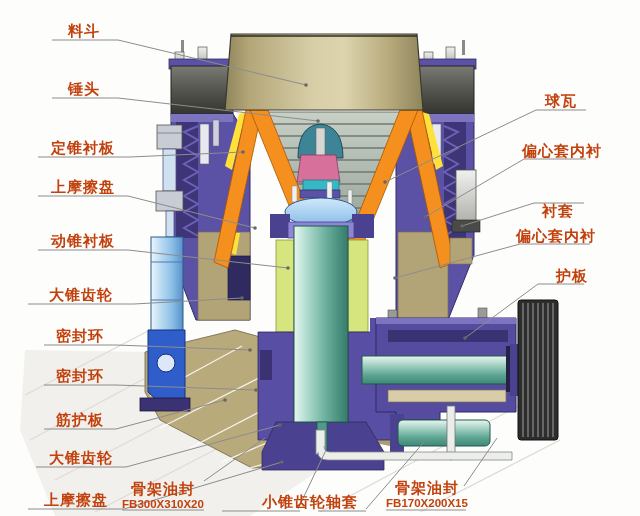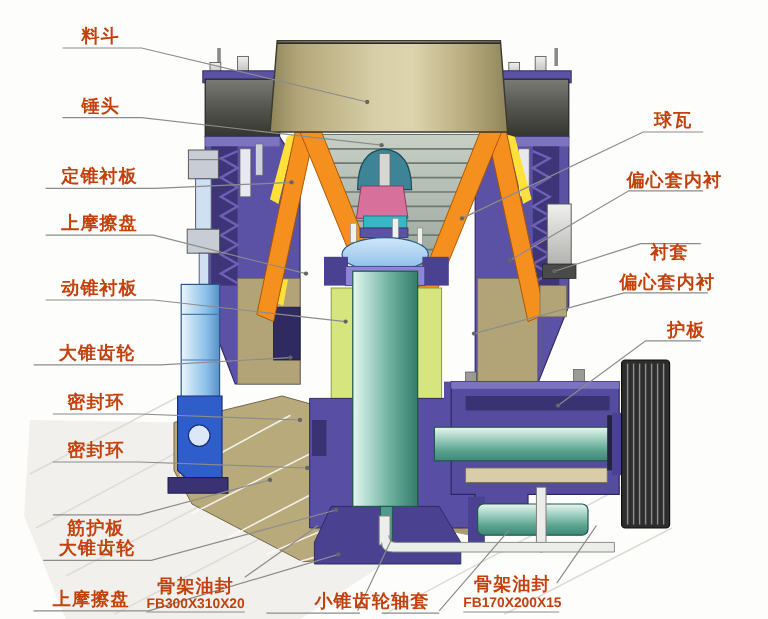--- a/index.html
+++ b/index.html
@@ -285,21 +285,21 @@
 </svg>
 
 <div class="lbl" style="left:50px;top:22px;width:68px;">料斗</div>
 <div class="lbl" style="left:50px;top:80px;width:68px;">锤头</div>
 <div class="lbl" style="left:36px;top:139px;width:94px;">定锥衬板</div>
 <div class="lbl" style="left:36px;top:178px;width:94px;">上摩擦盘</div>
 <div class="lbl" style="left:36px;top:232px;width:94px;">动锥衬板</div>
 <div class="lbl" style="left:26px;top:286px;width:110px;">大锥齿轮</div>
 <div class="lbl" style="left:42px;top:327px;width:76px;">密封环</div>
 <div class="lbl" style="left:42px;top:367px;width:76px;">密封环</div>
-<div class="lbl" style="left:42px;top:432px;width:76px;">筋护板</div>
+<div class="lbl" style="left:42px;top:411px;width:76px;">筋护板</div>
 <div class="lbl" style="left:26px;top:491px;width:100px;">上摩擦盘</div>
 <div class="lbl" style="left:34px;top:449px;width:94px;">大锥齿轮</div>
 
 <div class="lbl" style="left:534px;top:92px;width:54px;">球瓦</div>
 <div class="lbl" style="left:522px;top:142px;width:66px;">偏心套内衬</div>
 <div class="lbl" style="left:530px;top:202px;width:56px;font-family:Liberation Serif, serif;">衬套</div>
 <div class="lbl" style="left:516px;top:227px;width:78px;">偏心套内衬</div>
 <div class="lbl" style="left:534px;top:267px;width:54px;text-align:right;">护板</div>
 
 <div class="lbl" style="left:118px;top:480px;width:90px;">

